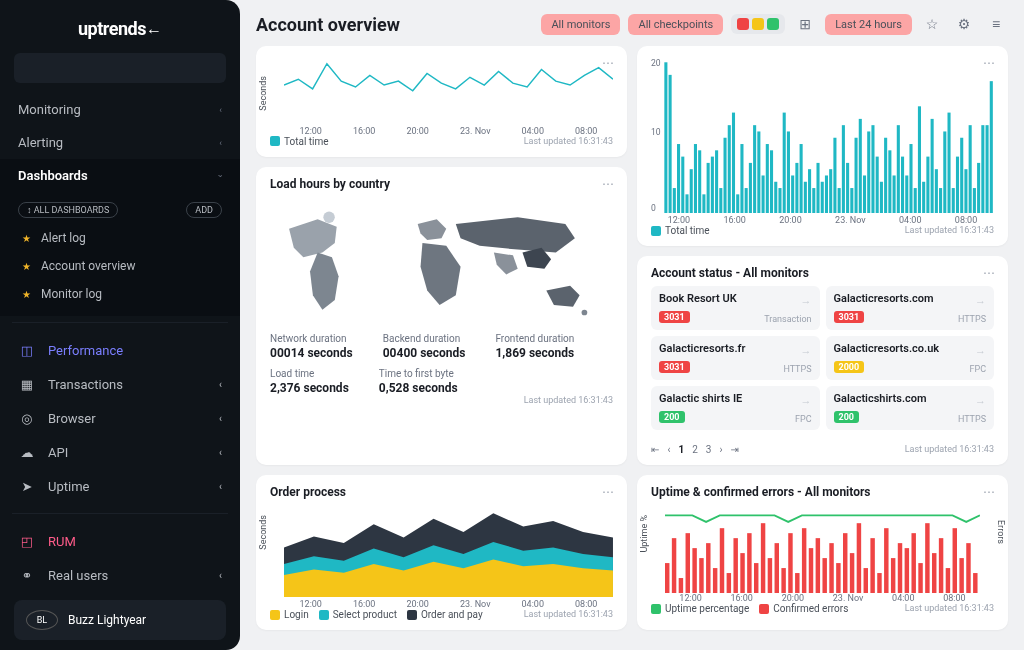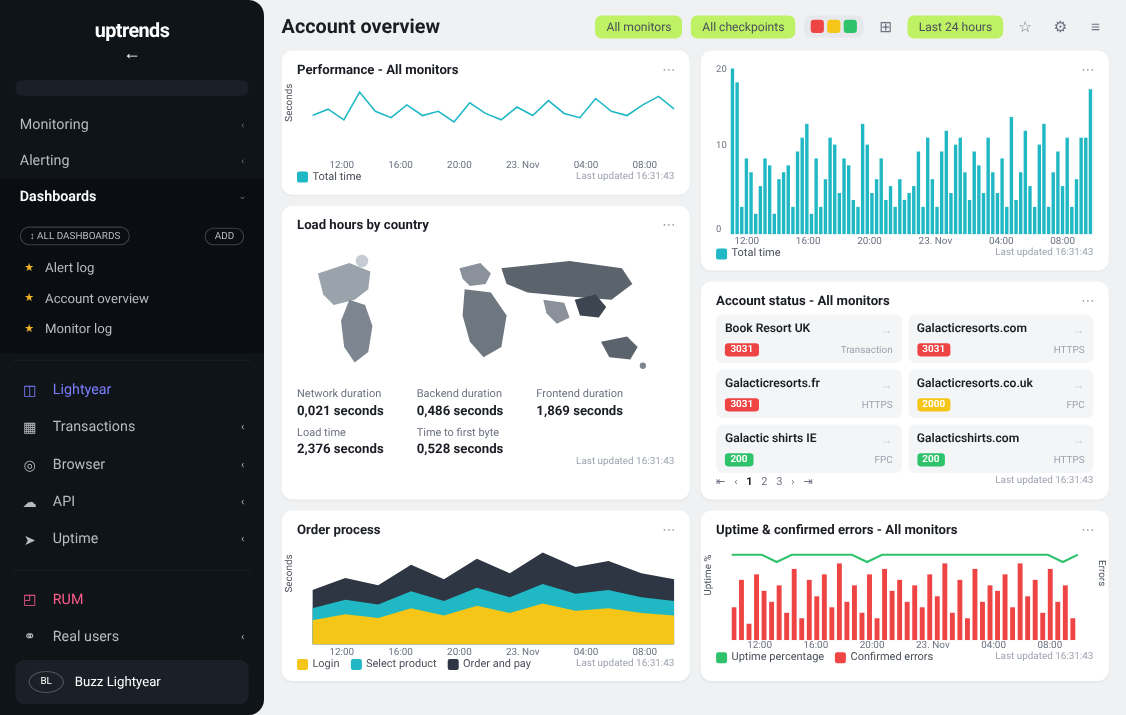--- a/index.html
+++ b/index.html
@@ -1,20 +1,20 @@
 <!DOCTYPE html>
 <html><head>
 <meta charset="utf-8">
 <style>
 * { margin: 0; padding: 0; box-sizing: border-box; }
 body { font-family: -apple-system, BlinkMacSystemFont, 'Segoe UI', Roboto, sans-serif; background: #f0f1f3; width: 1024px; height: 650px; overflow: hidden; display: flex; }
 
 
 .sidebar { width: 240px; background: #0f1419; color: #b8bcc2; display: flex; flex-direction: column; border-radius: 0 14px 14px 0; padding: 10px 0; }
-.sidebar-header { display: flex; align-items: center; justify-content: center; padding: 8px 18px 14px; flex-direction: column; }
+.sidebar-header { display: flex; align-items: center; justify-content: center; padding: 8px 18px 14px; }
 .logo { color: #fff; font-weight: 700; font-size: 18px; letter-spacing: -0.5px; }
 .back-btn { color: #fff; font-size: 16px; cursor: pointer; }
 .sidebar-search { margin: 0 14px 10px; height: 30px; background: #1a2028; border-radius: 6px; }
 .sidebar-section { padding: 9px 18px; font-size: 13px; display: flex; justify-content: space-between; align-items: center; cursor: pointer; }
 .sidebar-section.expanded { background: #0a0e13; font-weight: 600; color: #fff; }
 .sidebar-subnav { background: #0a0e13; padding: 4px 0 8px; }
 .dash-actions { display: flex; gap: 8px; padding: 6px 18px; align-items: flex-end; }
 .pill-outline { border: 1px solid #3a4149; border-radius: 10px; padding: 2px 8px; font-size: 9px; color: #b8bcc2; cursor: pointer; }
 .dash-item { display: flex; align-items: center; gap: 10px; padding: 7px 22px; font-size: 12px; color: #b8bcc2; cursor: pointer; }
 .dash-item .star { color: #f0b429; font-size: 10px; }
@@ -27,21 +27,21 @@
 .nav-divider { height: 1px; background: #1a2028; margin: 6px 12px; }
 .sidebar-footer { margin-top: auto; margin-left: 14px; margin-right: 14px; background: #1a2028; border-radius: 8px; padding: 10px 12px; display: flex; align-items: center; gap: 10px; font-size: 12px; color: #fff; cursor: pointer; }
 .avatar { width: 32px; height: 20px; border-radius: 50%; border: 1px solid #555; display: flex; align-items: center; justify-content: center; font-size: 9px; }
 .chevron { font-size: 9px; color: #6b7280; }
 
 
 .main { flex: 1; padding: 12px 16px; overflow: hidden; }
 .topbar { display: flex; align-items: center; gap: 8px; margin-bottom: 10px; }
 .page-title { font-size: 18px; font-weight: 700; color: #1a1d24; }
 .topbar-spacer { flex: 1; }
-.chip { background: #bef264; border-radius: 6px; padding: 4px 10px; font-size: 11px; color: #4a5059; cursor: pointer; }
+.chip { background: #fca5a5; border-radius: 6px; padding: 4px 10px; font-size: 11px; color: #4a5059; cursor: pointer; }
 .status-dots { display: flex; gap: 3px; align-items: center; background: #e6e8ec; border-radius: 6px; padding: 4px 6px; }
 .dot { width: 12px; height: 12px; border-radius: 3px; }
 .icon-btn { width: 24px; height: 24px; display: flex; align-items: center; justify-content: center; color: #6b7280; cursor: pointer; font-size: 14px; }
 
 .grid { display: grid; grid-template-columns: 1fr 1fr; gap: 10px; }
 .card { background: #fff; border-radius: 10px; padding: 10px 14px; box-shadow: 0 1px 2px rgba(0,0,0,0.04); position: relative; }
 .card-title { font-size: 12px; font-weight: 700; color: #1a1d24; margin-bottom: 6px; }
 .card-menu { position: absolute; top: 10px; right: 12px; color: #9ca3af; font-size: 12px; cursor: pointer; letter-spacing: 1px; }
 .card-footer { display: flex; align-items: flex-start; justify-content: space-between; font-size: 9px; color: #9ca3af; margin-top: 0; }
 .legend { display: flex; gap: 10px; align-items: center; }
@@ -53,21 +53,21 @@
 
 
 svg { display: block; }
 
 
 .metrics-row { display: flex; gap: 30px; margin-top: 6px; }
 .metric { font-size: 10px; color: #6b7280; }
 .metric .val { font-size: 12px; font-weight: 700; color: #1a1d24; margin-top: 2px; }
 
 
-.status-grid { display: grid; grid-template-columns: 1fr 1fr; gap: 6px; margin-bottom: 2px; }
+.status-grid { display: grid; grid-template-columns: 1fr 1fr; gap: 6px; margin-bottom: 14px; }
 .status-tile { background: #f4f5f7; border-radius: 6px; padding: 6px 8px; position: relative; }
 .status-tile .name { font-size: 11px; font-weight: 600; color: #1a1d24; }
 .status-tile .badge { display: inline-block; font-size: 9px; font-weight: 700; padding: 1px 5px; border-radius: 3px; margin-top: 3px; color: #fff; }
 .status-tile .type { position: absolute; right: 8px; bottom: 6px; font-size: 9px; color: #9ca3af; }
 .status-tile .arrow { position: absolute; right: 8px; top: 8px; color: #c5cad1; font-size: 11px; }
 .pagination { display: flex; gap: 8px; font-size: 10px; color: #6b7280; align-items: center; }
 .pagination span { cursor: pointer; }
 .pagination .active { font-weight: 700; color: #1a1d24; }
 
 .world-map { width: 100%; height: 130px; }
@@ -111,21 +111,21 @@
     <div class="dash-item">
         <span class="star">★</span>
         <span>Monitor log</span>
       </div>
   </div>
 
   <div class="nav-divider"></div>
   <div class="nav-group">
     <div class="nav-item active">
       <span class="icon">◫</span>
-      <span>Lightyear</span>
+      <span>Performance</span>
     </div>
     <div class="nav-item">
         <span class="icon">▦</span>
         <span>Transactions</span>
         <span class="chev">‹</span>
       </div>
     <div class="nav-item">
         <span class="icon">◎</span>
         <span>Browser</span>
         <span class="chev">‹</span>
@@ -174,21 +174,20 @@
     <span class="icon-btn">⊞</span>
     <span class="chip">Last 24 hours</span>
     <span class="icon-btn">☆</span>
     <span class="icon-btn">⚙</span>
     <span class="icon-btn">≡</span>
   </div>
 
   <div class="grid">
 
     <div class="card">
-      <div class="card-title">Performance - All monitors</div>
       <span class="card-menu">⋯</span>
       <span class="axis-label" style="left:2px;top:30px">Seconds</span>
       <svg id="perf-chart" viewBox="0 0 340 70" style="margin-left:14px">
           <polyline points="0,30 14.782608695652174,24 29.565217391304348,33.99999999999999 44.34782608695652,7.999999999999993 59.130434782608695,25.999999999999993 73.91304347826087,32 88.69565217391305,20 103.47826086956522,30 118.26086956521739,25.999999999999993 133.04347826086956,36 147.82608695652175,18 162.6086956521739,28 177.3913043478261,33.99999999999999 192.17391304347825,22 206.95652173913044,30 221.73913043478262,16 236.52173913043478,28 251.30434782608694,32 266.0869565217391,14.000000000000007 280.8695652173913,25.999999999999993 295.6521739130435,30 310.4347826086956,20 325.2173913043478,12.000000000000007 340,24" fill="none" stroke="#1fb8c4" stroke-width="1.5"></polyline>
         </svg>
       <div class="ticks" id="perf-ticks" style="margin-left:14px">
           <span>12:00</span>
           <span>16:00</span>
           <span>20:00</span>
           <span>23. Nov</span>
@@ -321,22 +320,22 @@
           <path d="M160,45 L185,48 L200,70 L195,100 L178,110 L165,95 L158,70 Z" fill="#6e7680"></path>
           <path d="M195,25 L260,18 L310,25 L320,40 L300,55 L260,52 L220,48 L200,40 Z" fill="#5b636d"></path>
           <path d="M265,55 L285,50 L295,62 L288,72 L270,70 Z" fill="#3d4550"></path>
           <path d="M235,55 L255,58 L260,72 L248,78 L238,68 Z" fill="#8a919a"></path>
           <path d="M290,95 L315,90 L325,100 L318,112 L298,110 Z" fill="#5b636d"></path>
           <circle cx="330" cy="118" r="3" fill="#7d8690"></circle>
           <circle cx="62" cy="18" r="6" fill="#c5ccd4"></circle>
         </g>
       </svg>
       <div class="metrics-row" id="metrics-1">
-          <div class="metric">Network duration<div class="val">0,021 seconds</div></div>
-          <div class="metric">Backend duration<div class="val">0,486 seconds</div></div>
+          <div class="metric">Network duration<div class="val">00014 seconds</div></div>
+          <div class="metric">Backend duration<div class="val">00400 seconds</div></div>
           <div class="metric">Frontend duration<div class="val">1,869 seconds</div></div>
         </div>
       <div class="metrics-row" id="metrics-2" style="margin-top:8px">
           <div class="metric">Load time<div class="val">2,376 seconds</div></div>
           <div class="metric">Time to first byte<div class="val">0,528 seconds</div></div>
         </div>
       <div class="card-footer" style="justify-content:flex-end">
           <span>Last updated 16:31:43</span>
         </div>
     </div>

